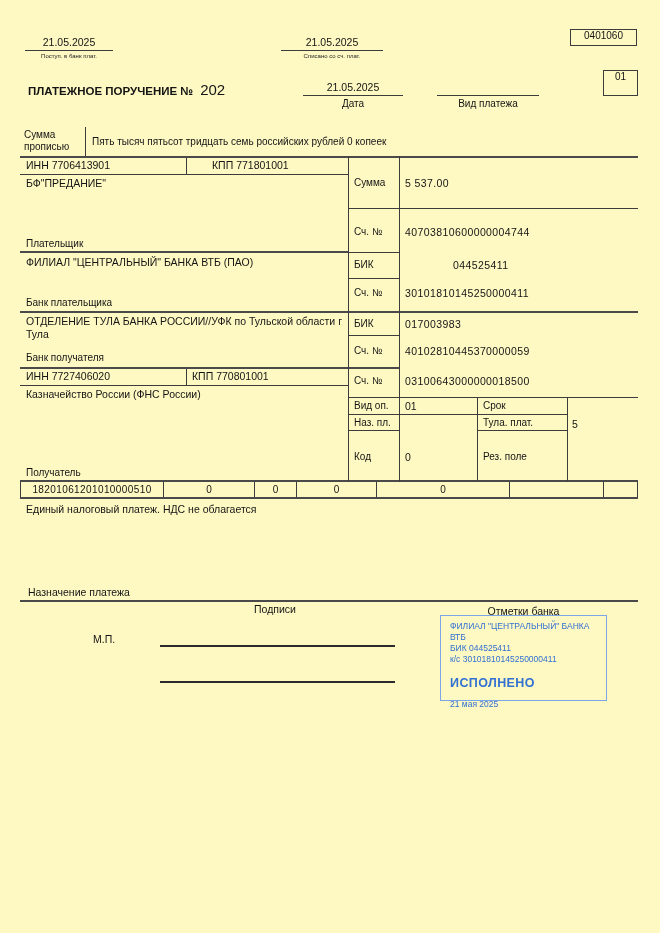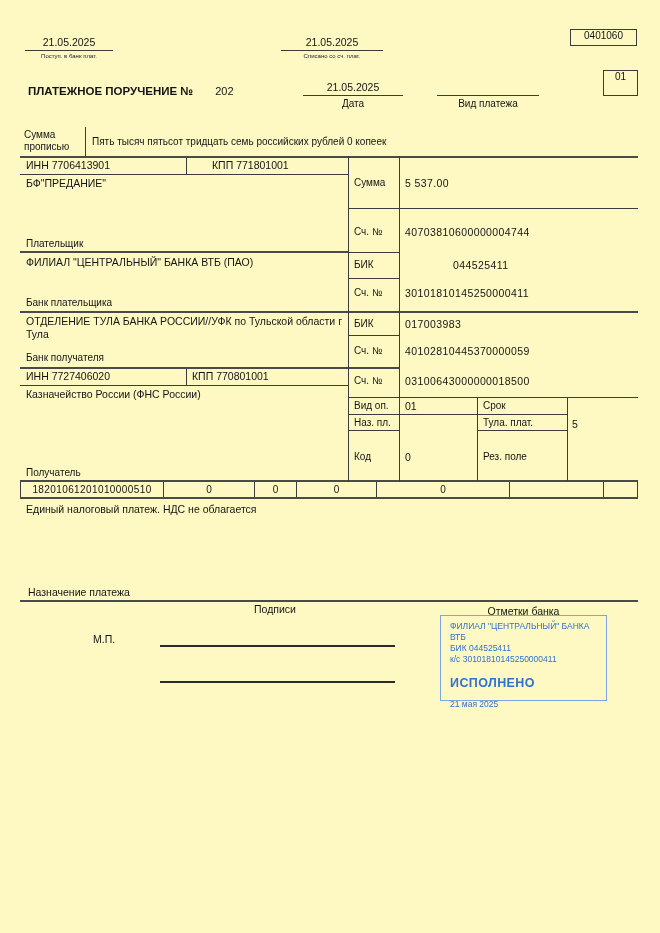--- a/index.html
+++ b/index.html
@@ -10,21 +10,21 @@
   .hline.thick{height:2px;background:#4a4a4a;}
   .vline{position:absolute;width:1px;background:#3c3c3c;}
   .t10{font-size:10px;line-height:12px;}
   .t105{font-size:10.5px;line-height:13px;}
   .t6{font-size:6px;line-height:7px;color:#222;}
   .center{text-align:center;}
   .num{letter-spacing:0.4px;}
   .box{position:absolute;border:1.5px solid #3c3c3c;box-sizing:border-box;
        display:flex;align-items:flex-start;justify-content:center;font-size:10px;}
   .title-bold{font-weight:bold;font-size:11.5px;}
-  .title-num{font-weight:normal;font-size:11px;margin-left:22px;}
+  .title-num{font-weight:normal;font-size:15px;margin-left:7px;}
   .siglines{position:absolute;height:2px;background:#2b2b2b;}
   #stamp{position:absolute;left:440px;top:615px;width:167px;height:86px;box-sizing:border-box;
          border:1.5px solid #7ca5e5;color:#3270d2;padding:5px 4px 0 9px;}
   #stamp .s-line{font-size:8.5px;line-height:11px;}
   #stamp .s-status{margin-top:11px;font-size:12.5px;font-weight:bold;letter-spacing:0.4px;}
   #stamp .s-date{margin-top:9px;font-size:8.5px;}
 </style>
 </head>
 <body>
 

